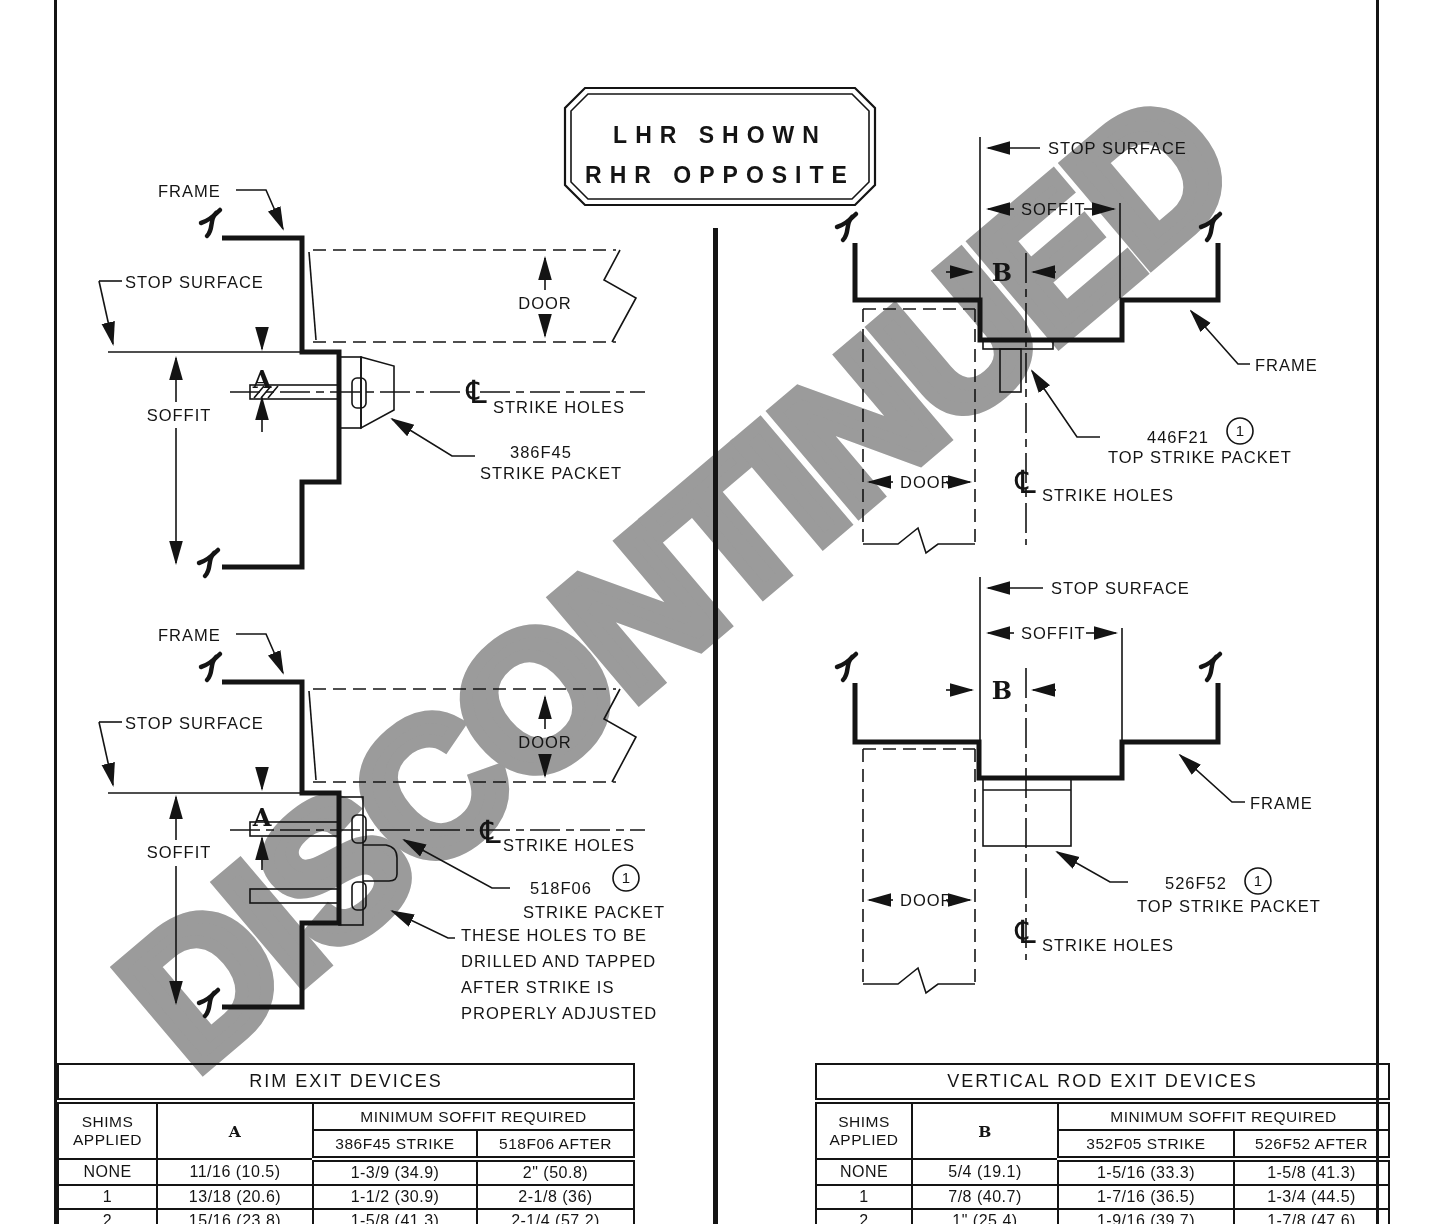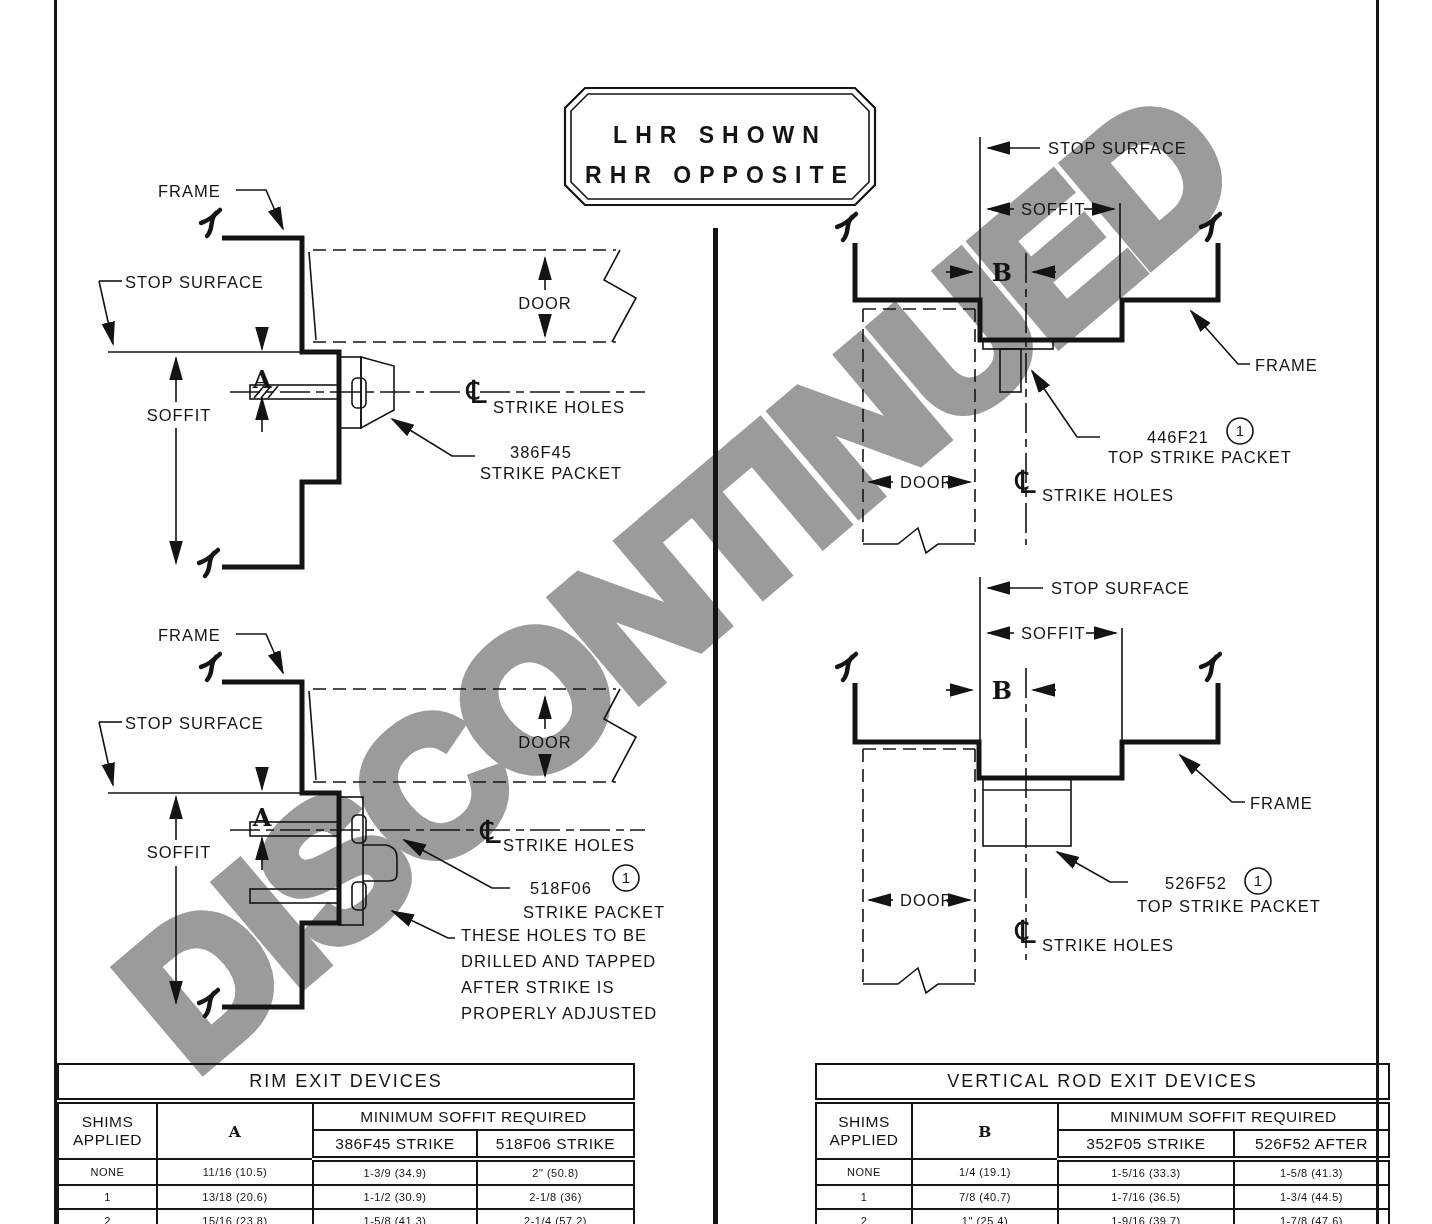--- a/index.html
+++ b/index.html
@@ -19,21 +19,21 @@
   .t1{stroke:#141414;stroke-width:1.6;fill:none;}
   .t2{stroke:#141414;stroke-width:2.2;fill:none;}
   .t5{stroke:#141414;stroke-width:5;fill:none;stroke-linejoin:miter;}
   .t5b{stroke:#141414;stroke-width:4.5;fill:none;stroke-linecap:round;}
   .dash{stroke-dasharray:13 7;}
   .cldash{stroke-dasharray:30 6 8 6;}
   .ar{marker-end:url(#ar);}
   .tblwrap{position:absolute;z-index:2;}
   .tblwrap table{border-collapse:collapse;table-layout:fixed;width:100%;background:transparent;}
   .tblwrap td{border:2px solid #141414;text-align:center;vertical-align:middle;padding:0;
-       font-size:11px;letter-spacing:0.5px;color:#141414;height:22px;white-space:nowrap;}
+       font-size:16px;letter-spacing:0.5px;color:#141414;height:22px;white-space:nowrap;}
   tr.title td{height:33px;font-size:18px;letter-spacing:2px;border-bottom:6px double #141414;text-align:center;}
   tr.h1 td,tr.h2 td{font-size:15.5px;height:25px;text-align:center;}
   tr.h2 td{border-bottom:6px double #141414;}
   td.dimcell{font-family:"DejaVu Serif",serif;font-weight:bold;font-size:24px;}
 </style>
 </head>
 <body>
 
 <div class="watermark">DISCONTINUED</div>
 
@@ -253,21 +253,21 @@
     <tr class="h1">
       <td rowspan="2">
         <div>SHIMS</div>
         <div>APPLIED</div>
       </td>
       <td rowspan="2" class="dimcell">A</td>
       <td colspan="2">MINIMUM SOFFIT REQUIRED</td>
     </tr>
     <tr class="h2">
       <td>386F45 STRIKE</td>
-      <td>518F06 STRIKE</td>
+      <td>518F06 AFTER</td>
     </tr>
     <tr>
       <td>NONE</td>
           <td>11/16 (10.5)</td>
       <td>1-3/9 (34.9)</td>
           <td>2" (50.8)</td>
     </tr>
     <tr>
       <td>1</td>
           <td>13/18 (20.6)</td>
@@ -303,21 +303,21 @@
       </td>
       <td rowspan="2" class="dimcell">B</td>
       <td colspan="2">MINIMUM SOFFIT REQUIRED</td>
     </tr>
     <tr class="h2">
       <td>352F05 STRIKE</td>
       <td>526F52 AFTER</td>
     </tr>
     <tr>
       <td>NONE</td>
-          <td>1/4 (19.1)</td>
+          <td>5/4 (19.1)</td>
       <td>1-5/16 (33.3)</td>
           <td>1-5/8 (41.3)</td>
     </tr>
     <tr>
       <td>1</td>
           <td>7/8 (40.7)</td>
       <td>1-7/16 (36.5)</td>
           <td>1-3/4 (44.5)</td>
     </tr>
     <tr>

